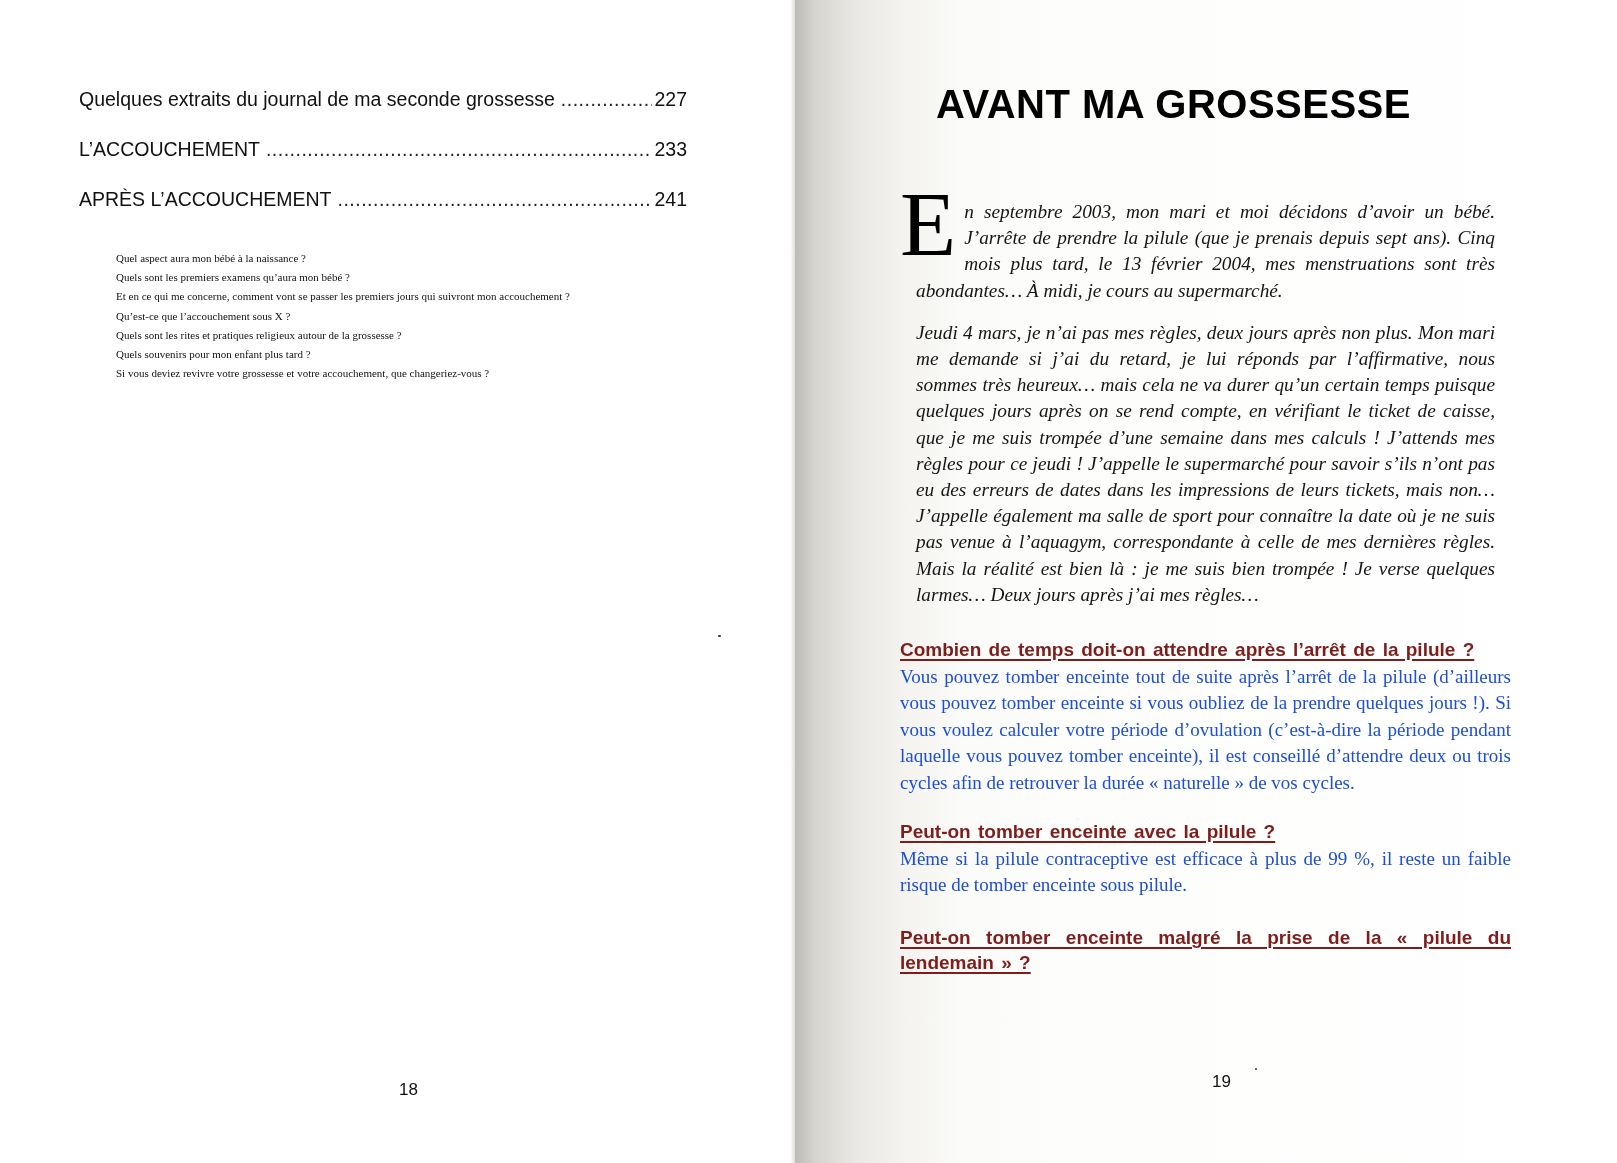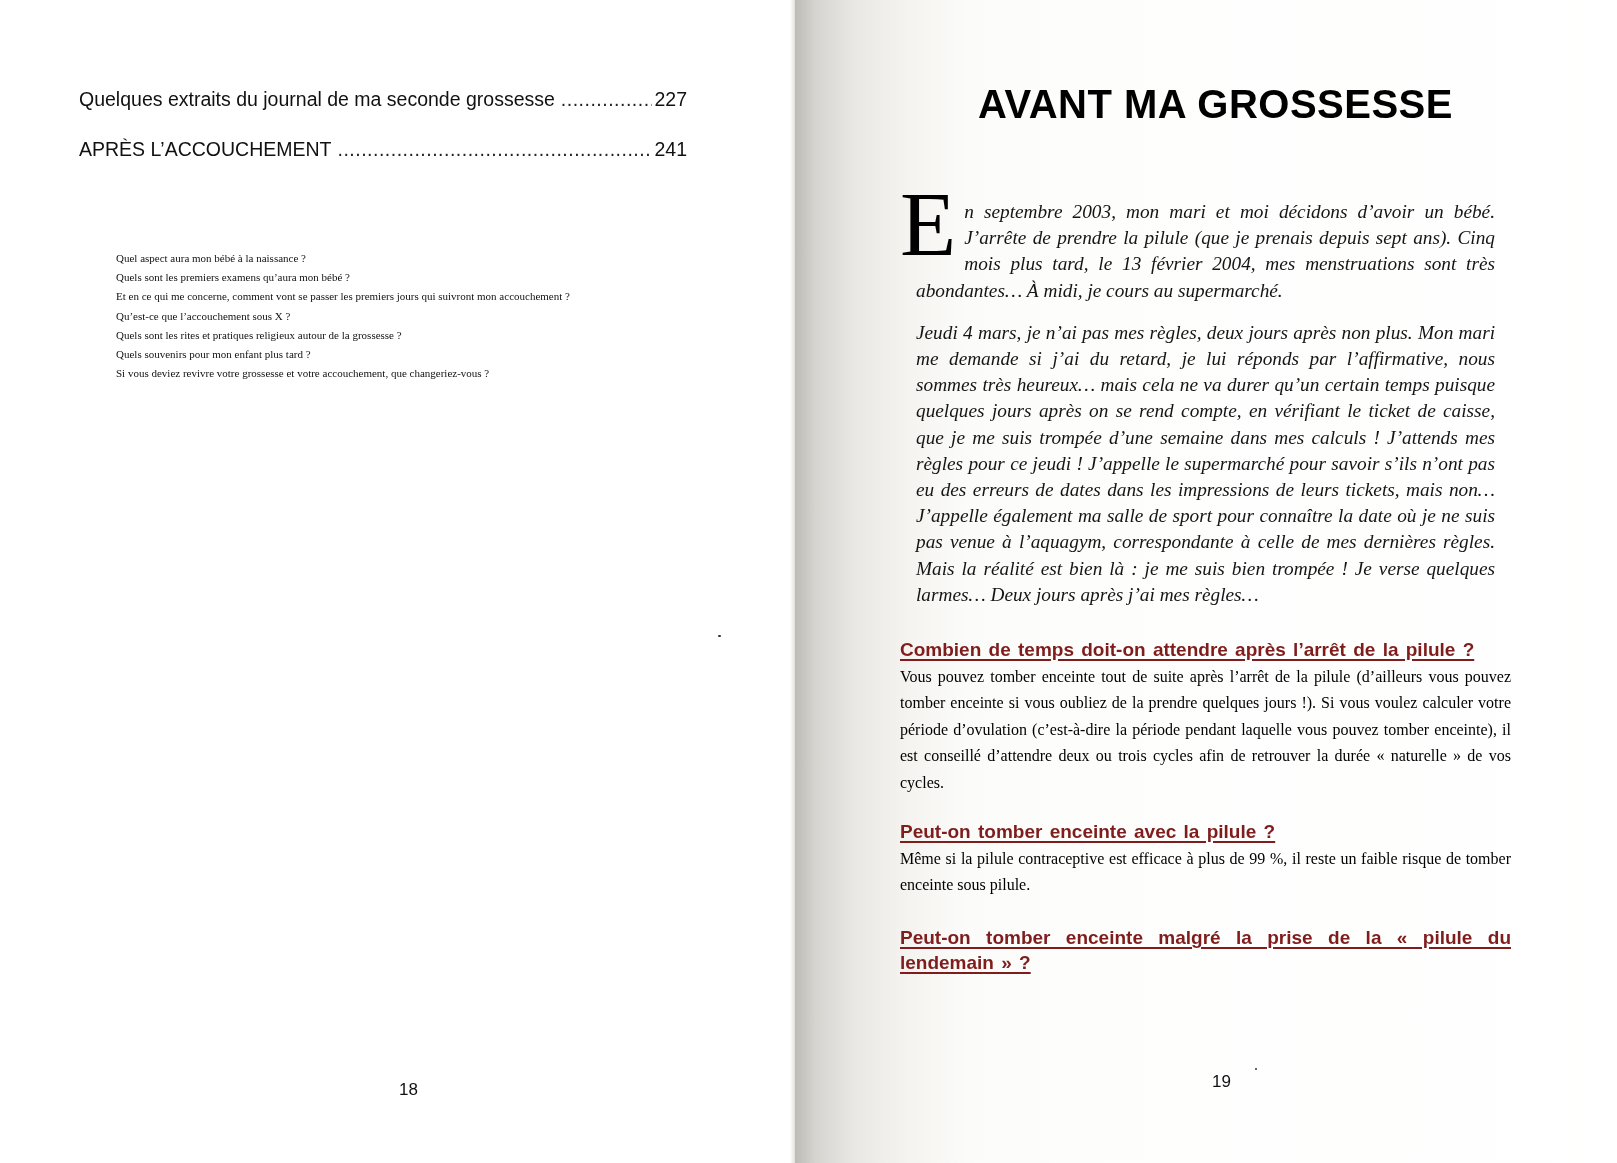--- a/index.html
+++ b/index.html
@@ -49,21 +49,21 @@
     font-size: 17px; color: #111; margin-left: 14px;
   }
   .pn-left { left: 385px; top: 1080px; }
   .pn-right { left: 1198px; top: 1072px; }
   .speck { position: absolute; width: 3px; height: 2px; background: #333; border-radius: 1px; }
 
   
   .chapter-title {
     position: absolute; left: 936px; top: 82px;
     font-family: "Liberation Sans", sans-serif; font-weight: bold;
-    font-size: 40px; letter-spacing: 0.5px; color: #000; white-space: nowrap; margin-left: 42px;
+    font-size: 40px; letter-spacing: 0.5px; color: #000; white-space: nowrap;
   }
   .story {
     position: absolute; left: 900px; top: 183px; width: 611px;
     font-family: "Liberation Serif", serif; font-style: italic;
     font-size: 19.3px; line-height: 26.2px; color: #151515;
     text-align: justify;
   }
   .dropcap {
     float: left; font-family: "Liberation Serif", serif; font-style: normal;
     font-size: 92px; line-height: 70px; height: 72px;
@@ -74,35 +74,40 @@
   .s1 { top: 637px; }
   .s2 { top: 819px; }
   .s3 { top: 925px; }
   .sec-title {
     font-family: "Liberation Sans", sans-serif; font-weight: bold;
     font-size: 19px; line-height: 25px; color: #7f1d1d; text-decoration: underline;
     text-decoration-thickness: 2px; text-underline-offset: 3px;
     text-align: justify; word-spacing: 2px;
   }
   .sec-body {
-    font-family: "Liberation Serif", serif; font-size: 16px;
-    line-height: 26.4px; color: #000000; text-align: justify; margin-top: 2px;
+    font-family: "Liberation Serif", serif; font-size: 19px;
+    line-height: 26.4px; color: #1d4ed8; text-align: justify; margin-top: 2px;
   }
 </style>
 </head>
 <body>
 
 <div class="spread">
 
   <div class="page-left">
     <div class="toc-main">
       <div class="toc-row">
         <span class="label">Quelques extraits du journal de ma seconde grossesse</span>
         <span class="dots"></span>
         <span class="page">227</span>
+      </div>
+      <div class="toc-row">
+        <span class="label">L’ACCOUCHEMENT</span>
+        <span class="dots"></span>
+        <span class="page">233</span>
       </div>
       <div class="toc-row">
         <span class="label">APRÈS L’ACCOUCHEMENT</span>
         <span class="dots"></span>
         <span class="page">241</span>
       </div>
     </div>
 
     <div class="toc-sub">
       <div class="toc-sub-item">Quel aspect aura mon bébé à la naissance ?</div>

